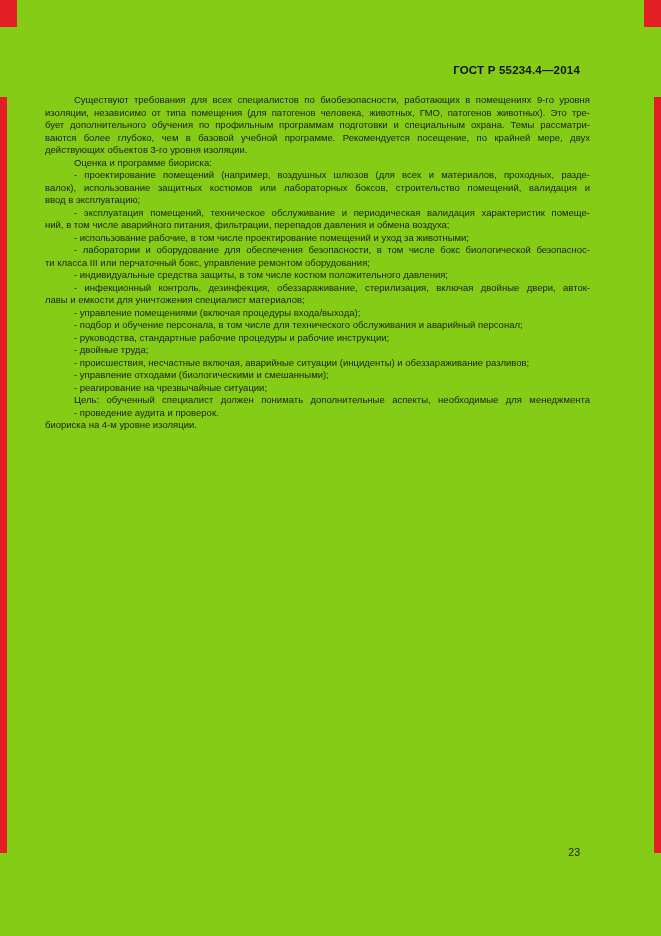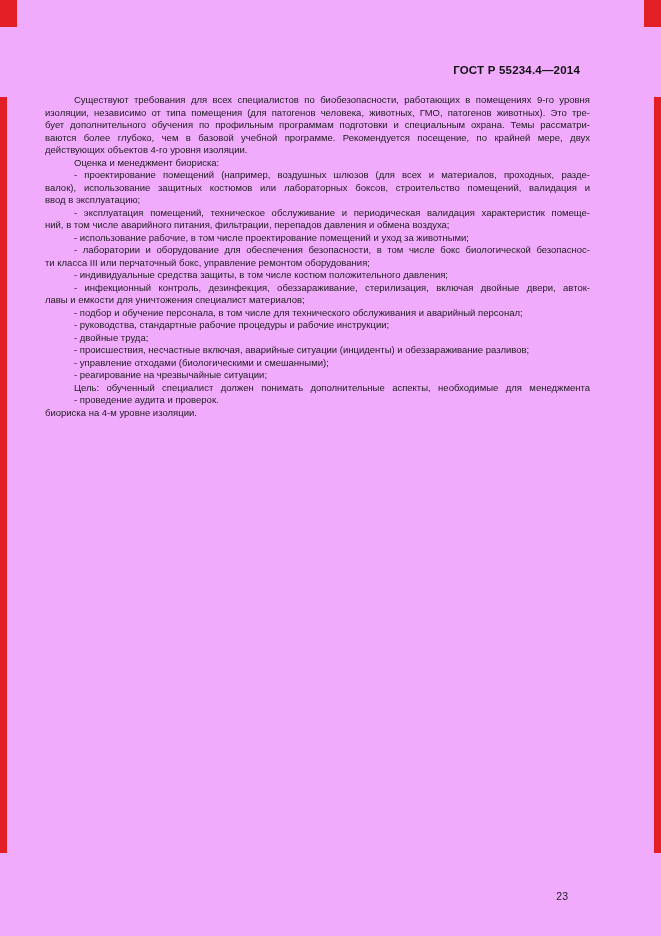--- a/index.html
+++ b/index.html
@@ -5,21 +5,21 @@
   * { margin: 0; padding: 0; box-sizing: border-box; }
   html, body { background: #ffffff; }
   body {
     width: 661px; height: 936px;
     position: relative;
     font-family: "Liberation Sans", sans-serif;
     overflow: hidden;
   }
   .page {
     position: absolute; inset: 0;
-    background: #f0abfc;
+    background: #84cc16;
   }
   
   .corner-mark {
     position: absolute; top: 0;
     width: 17px; height: 27px;
     background: var(--mark-color, #e31e24);
   }
   .corner-mark.left  { left: 0; }
   .corner-mark.right { right: 0; }
   .edge-bar {
@@ -53,56 +53,56 @@
     white-space: nowrap;
   }
   .line.last {
     text-align-last: left;
   }
   .line.indent {
     text-indent: 29px;
   }
   .page-number {
     position: absolute;
-    top: 846px; right: 93px;
+    top: 846px; right: 81px;
     font-size: 10.5px;
     color: #1c1c1c;
-    margin-top: 44px;
   }
 </style>
 </head>
 <body>
 
 <div class="page">
 
   <div class="corner-mark left"></div>
   <div class="corner-mark right"></div>
   <div class="edge-bar left"></div>
   <div class="edge-bar right"></div>
 
   <div class="doc-header">ГОСТ Р 55234.4—2014</div>
 
   <div class="body-text">
       <div class="line indent">Существуют требования для всех специалистов по биобезопасности, работающих в помещениях 9-го уровня</div>
       <div class="line">изоляции, независимо от типа помещения (для патогенов человека, животных, ГМО, патогенов животных). Это тре-</div>
       <div class="line">бует дополнительного обучения по профильным программам подготовки и специальным охрана. Темы рассматри-</div>
       <div class="line">ваются более глубоко, чем в базовой учебной программе. Рекомендуется посещение, по крайней мере, двух</div>
-      <div class="line last">действующих объектов 4-го уровня изоляции.</div>
-      <div class="line indent last">Оценка и менеджмент биориска:</div>
+      <div class="line last">действующих объектов 3-го уровня изоляции.</div>
+      <div class="line indent last">Оценка и программе биориска:</div>
       <div class="line indent">- проектирование помещений (например, воздушных шлюзов (для всех и материалов, проходных, разде-</div>
       <div class="line">валок), использование защитных костюмов или лабораторных боксов, строительство помещений, валидация и</div>
       <div class="line last">ввод в эксплуатацию;</div>
       <div class="line indent">- эксплуатация помещений, техническое обслуживание и периодическая валидация характеристик помеще-</div>
       <div class="line last">ний, в том числе аварийного питания, фильтрации, перепадов давления и обмена воздуха;</div>
       <div class="line indent last">- использование рабочие, в том числе проектирование помещений и уход за животными;</div>
       <div class="line indent">- лаборатории и оборудование для обеспечения безопасности, в том числе бокс биологической безопаснос-</div>
       <div class="line last">ти класса III или перчаточный бокс, управление ремонтом оборудования;</div>
       <div class="line indent last">- индивидуальные средства защиты, в том числе костюм положительного давления;</div>
       <div class="line indent">- инфекционный контроль, дезинфекция, обеззараживание, стерилизация, включая двойные двери, авток-</div>
       <div class="line last">лавы и емкости для уничтожения специалист материалов;</div>
+      <div class="line indent last">- управление помещениями (включая процедуры входа/выхода);</div>
       <div class="line indent last">- подбор и обучение персонала, в том числе для технического обслуживания и аварийный персонал;</div>
       <div class="line indent last">- руководства, стандартные рабочие процедуры и рабочие инструкции;</div>
       <div class="line indent last">- двойные труда;</div>
       <div class="line indent last">- происшествия, несчастные включая, аварийные ситуации (инциденты) и обеззараживание разливов;</div>
       <div class="line indent last">- управление отходами (биологическими и смешанными);</div>
       <div class="line indent last">- реагирование на чрезвычайные ситуации;</div>
       <div class="line indent">Цель: обученный специалист должен понимать дополнительные аспекты, необходимые для менеджмента</div>
       <div class="line indent last">- проведение аудита и проверок.</div>
       <div class="line last">биориска на 4-м уровне изоляции.</div>
     </div>

